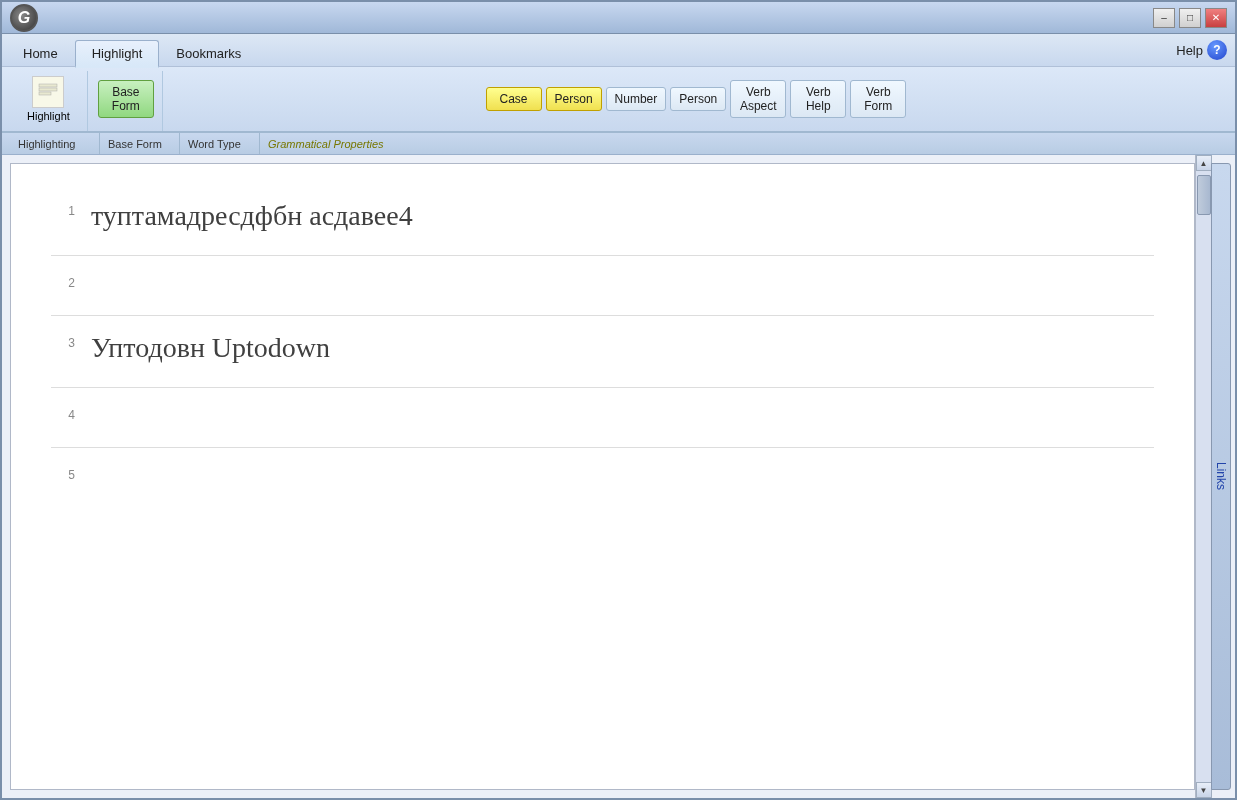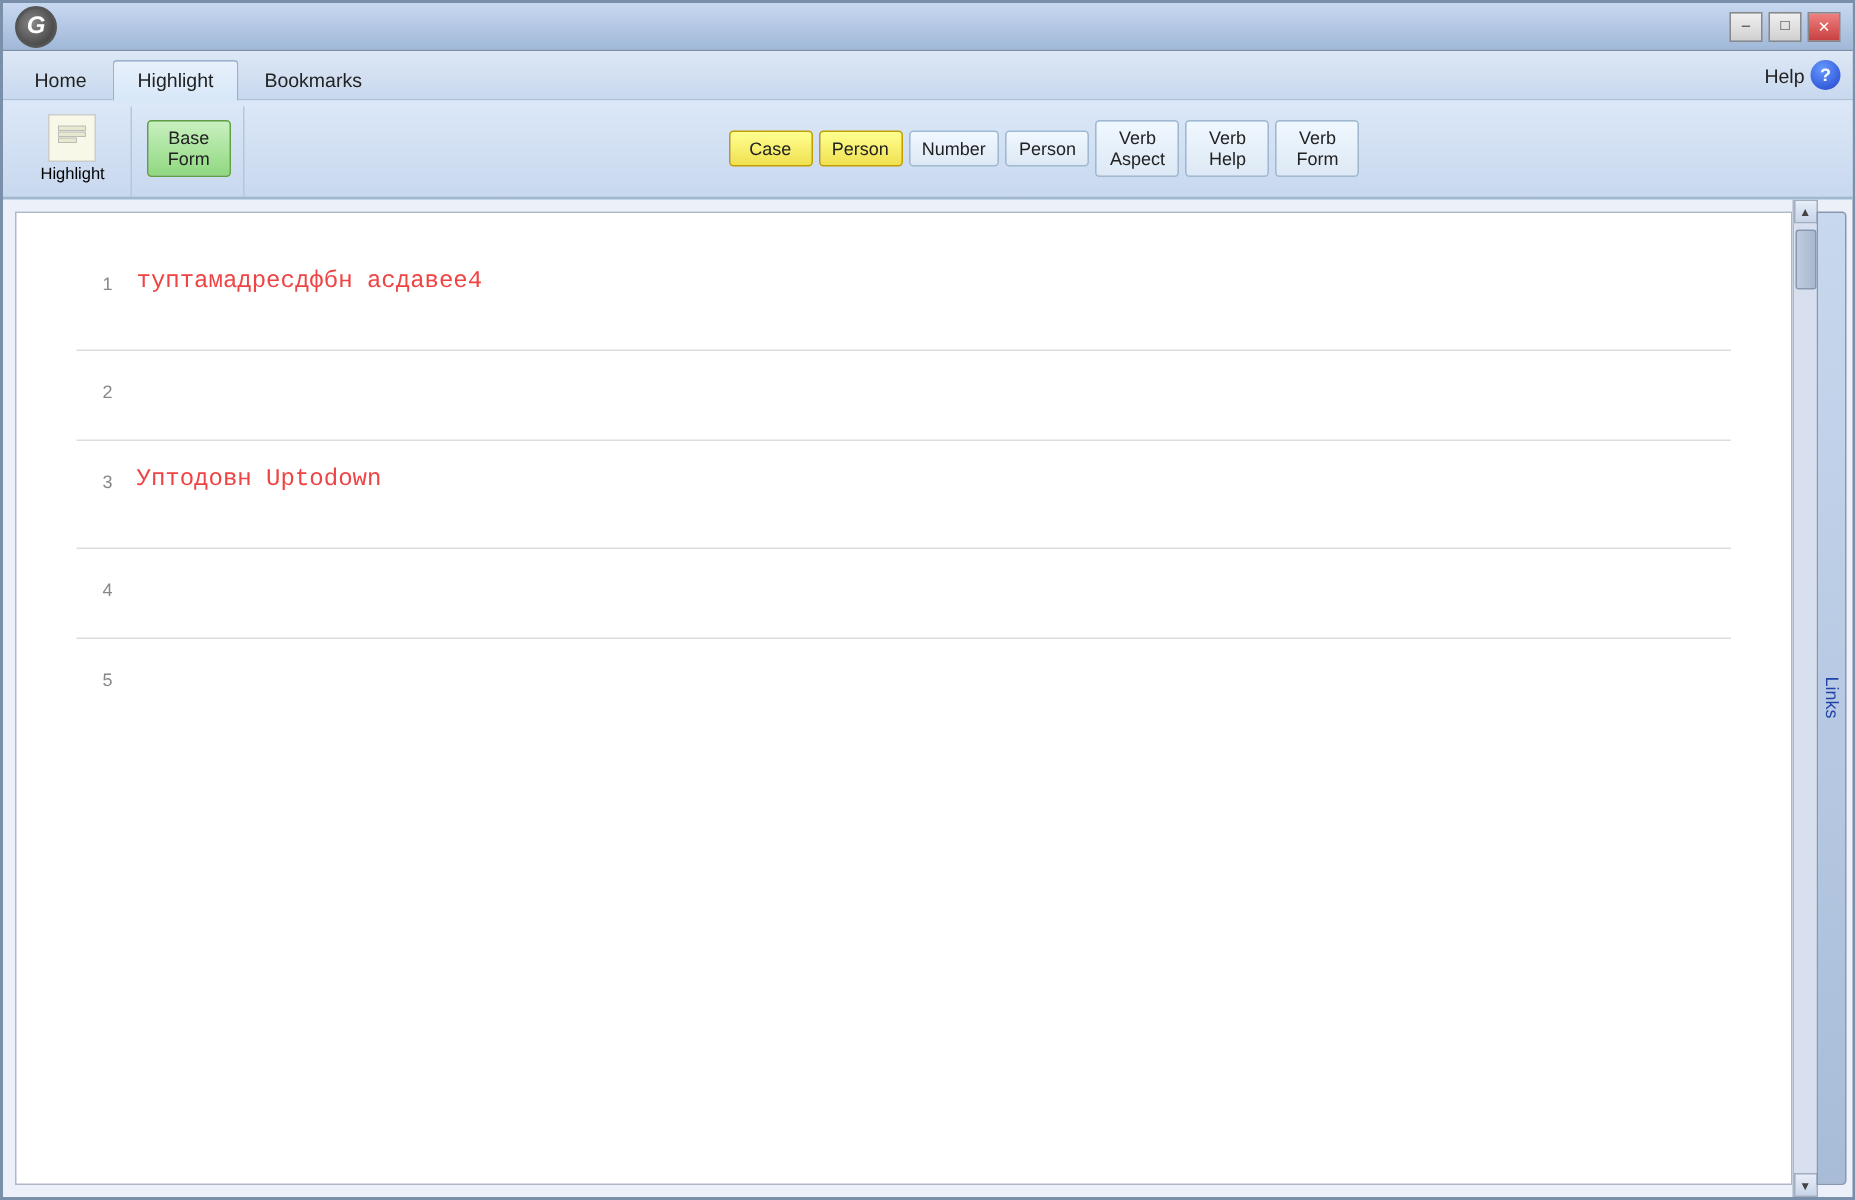--- a/index.html
+++ b/index.html
@@ -313,23 +313,23 @@
       width: 24px;
       font-size: 12px;
       color: #888;
       margin-right: 16px;
       padding-top: 4px;
       flex-shrink: 0;
       text-align: right;
     }
 
     .line-text {
-      font-size: 16px;
-      color: #ef4444;
-      font-family: Liberation Mono, monospace;
+      font-size: 28px;
+      color: #404040;
+      font-family: Liberation Serif, serif;
     }
 
     .line-empty {
       min-height: 60px;
     }
   </style>
 </head>
 <body>
 
 <div class="window">
@@ -405,20 +405,34 @@
           <span>Help</span>
         </div>
         <div class="ribbon-btn">
           <span>Verb</span>
           <span>Form</span>
         </div>
       </div>
     </div>
   </div>
 
+  <div class="ribbon-labels">
+    <div class="ribbon-group-label" style="min-width:90px;">
+      <span>Highlighting</span>
+    </div>
+    <div class="ribbon-group-label" style="min-width:80px;">
+      <span>Base Form</span>
+    </div>
+    <div class="ribbon-group-label" style="min-width:80px;">
+      <span>Word Type</span>
+    </div>
+    <div class="ribbon-group-label grammatical-props">
+      <span>Grammatical Properties</span>
+    </div>
+  </div>
 
   <div class="main-area">
 
     <div class="document-area">
       <div class="doc-content">
 
         <div class="doc-line">
           <span class="line-num">1</span>
           <span class="line-text">туптамадресдфбн асдавее4</span>
         </div>

